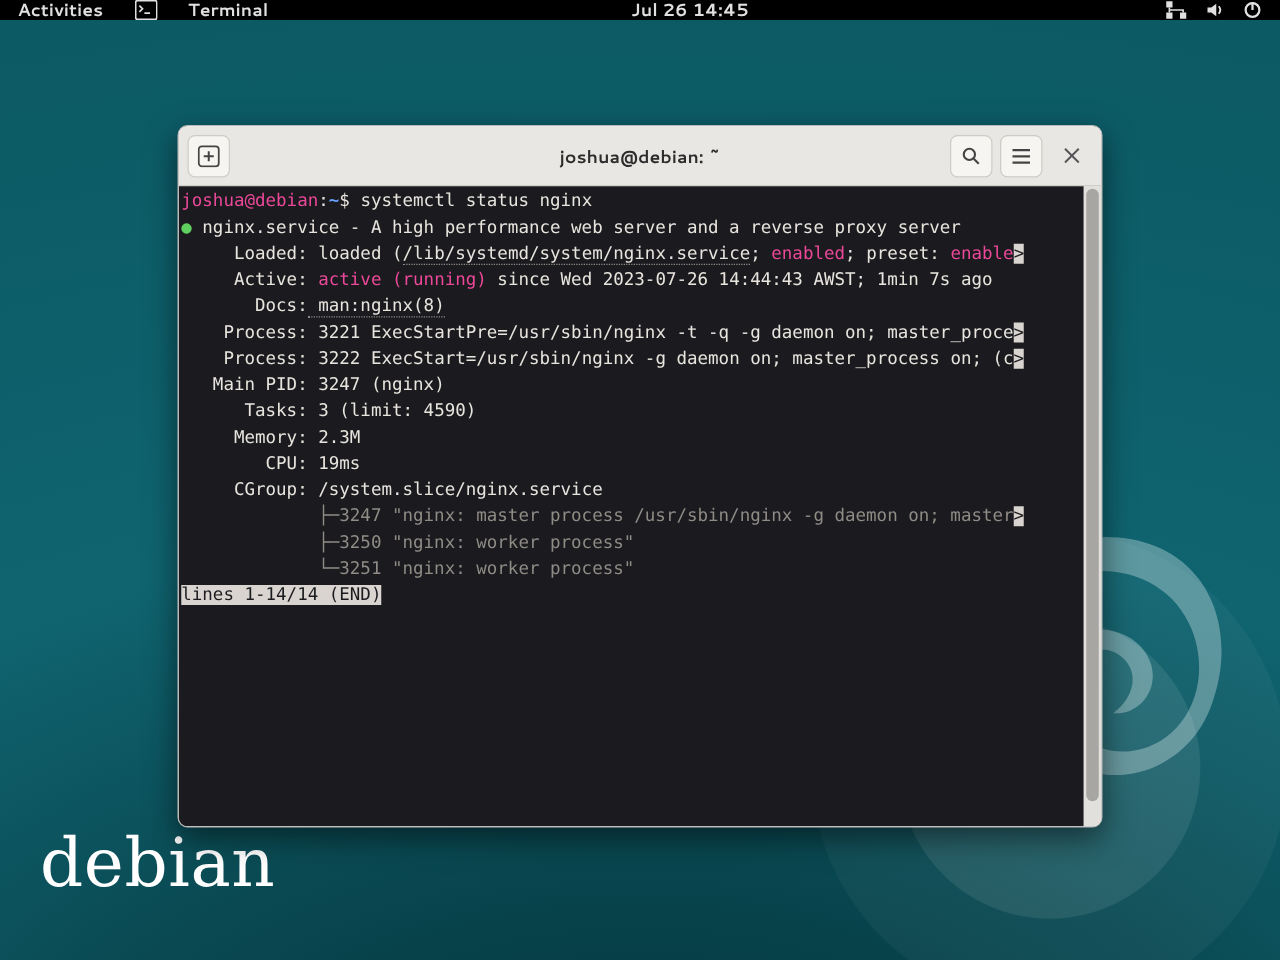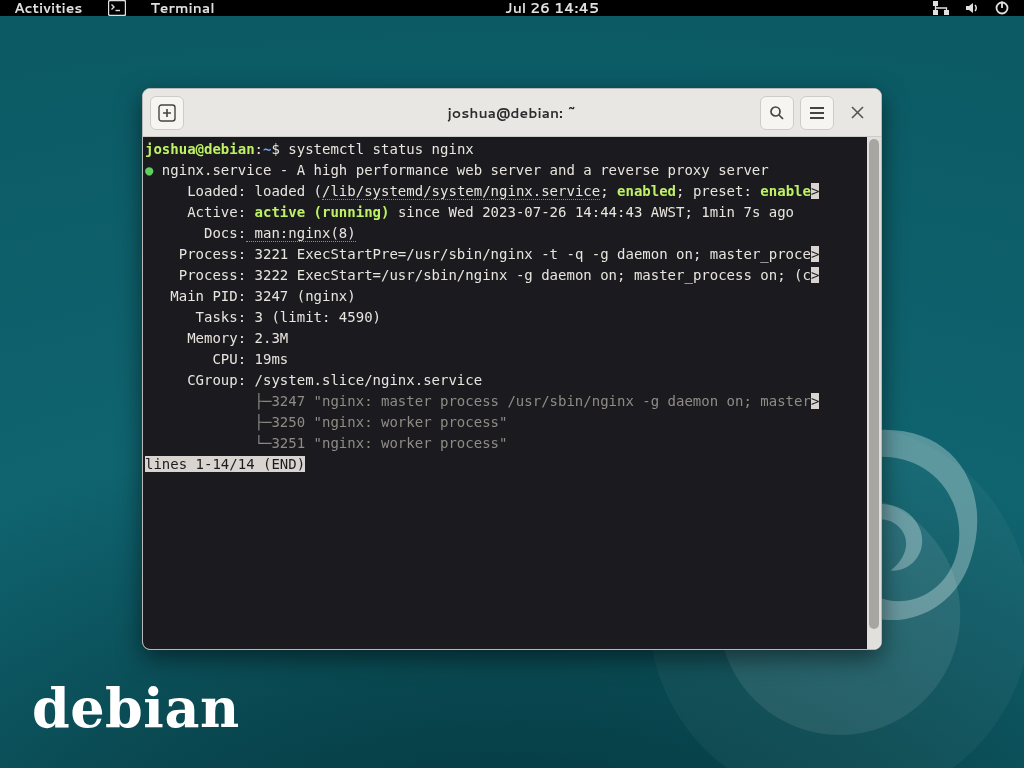--- a/index.html
+++ b/index.html
@@ -18,32 +18,32 @@
     font-size: 14px; font-weight: 600;
   }
   .topbar .left { display: flex; align-items: center; gap: 26px; padding-left: 14px; }
   .topbar .center { position: absolute; left: 50%; transform: translateX(-50%); margin-left: 40px; }
   .topbar .right { margin-left: auto; display: flex; align-items: center; gap: 14px; padding-right: 14px; }
   .topbar .app { display: flex; align-items: center; gap: 24px; }
   .topbar svg { display: block; }
 
   
   .debian-word {
-    position: absolute; left: 32px; bottom: 28px;
-    color: #fff; font-weight: 700; font-size: 54px; letter-spacing: 0.5px;
+    position: absolute; left: 32px; bottom: 46px;
+    color: #fff; font-weight: 400; font-size: 54px; letter-spacing: 0.5px;
     font-family: "DejaVu Serif", "Georgia", serif;
   }
   .swirl {
     position: absolute; right: 30px; bottom: 100px; width: 220px; height: 260px;
     opacity: 0.35;
   }
 
   
   .window {
-    position: absolute; left: 142px; top: 88px; width: 740px; height: 562px;
+    position: absolute; left: 142px; top: 100px; width: 740px; height: 562px;
     background: #fff; border-radius: 8px; box-shadow: 0 8px 24px rgba(0,0,0,0.5);
     display: flex; flex-direction: column; overflow: hidden;
     border: 1px solid #b8b8b8;
   }
   .titlebar {
     height: 48px; background: #e9e7e4; border-bottom: 1px solid #cfccc7;
     display: flex; align-items: center; position: relative;
   }
   .titlebar .title {
     position: absolute; left: 50%; transform: translateX(-50%);
@@ -71,21 +71,21 @@
   }
   .scrollbar {
     width: 14px; background: #e2e0dc; position: relative;
   }
   .scrollbar .thumb {
     position: absolute; left: 2px; right: 2px; top: 2px; height: 490px;
     background: #a8a6a2; border-radius: 5px;
   }
 
   
-  .c-green-b { color: #bef264; font-weight: 700; }
+  .c-green-b { color: #ec4899; font-weight: 400; }
   .c-blue-b { color: #6aa3ff; font-weight: 700; }
   .c-white { color: #e8e4de; }
   .c-grey { color: #8f8b85; }
   .c-underline { border-bottom: 1px dotted #8f8b85; }
   .inv { background: #d9d4cf; color: #1b1b1f; }
   .bullet { color: #5fcf5f; }
   .line { display: block; }
 
 </style>
 </head>

